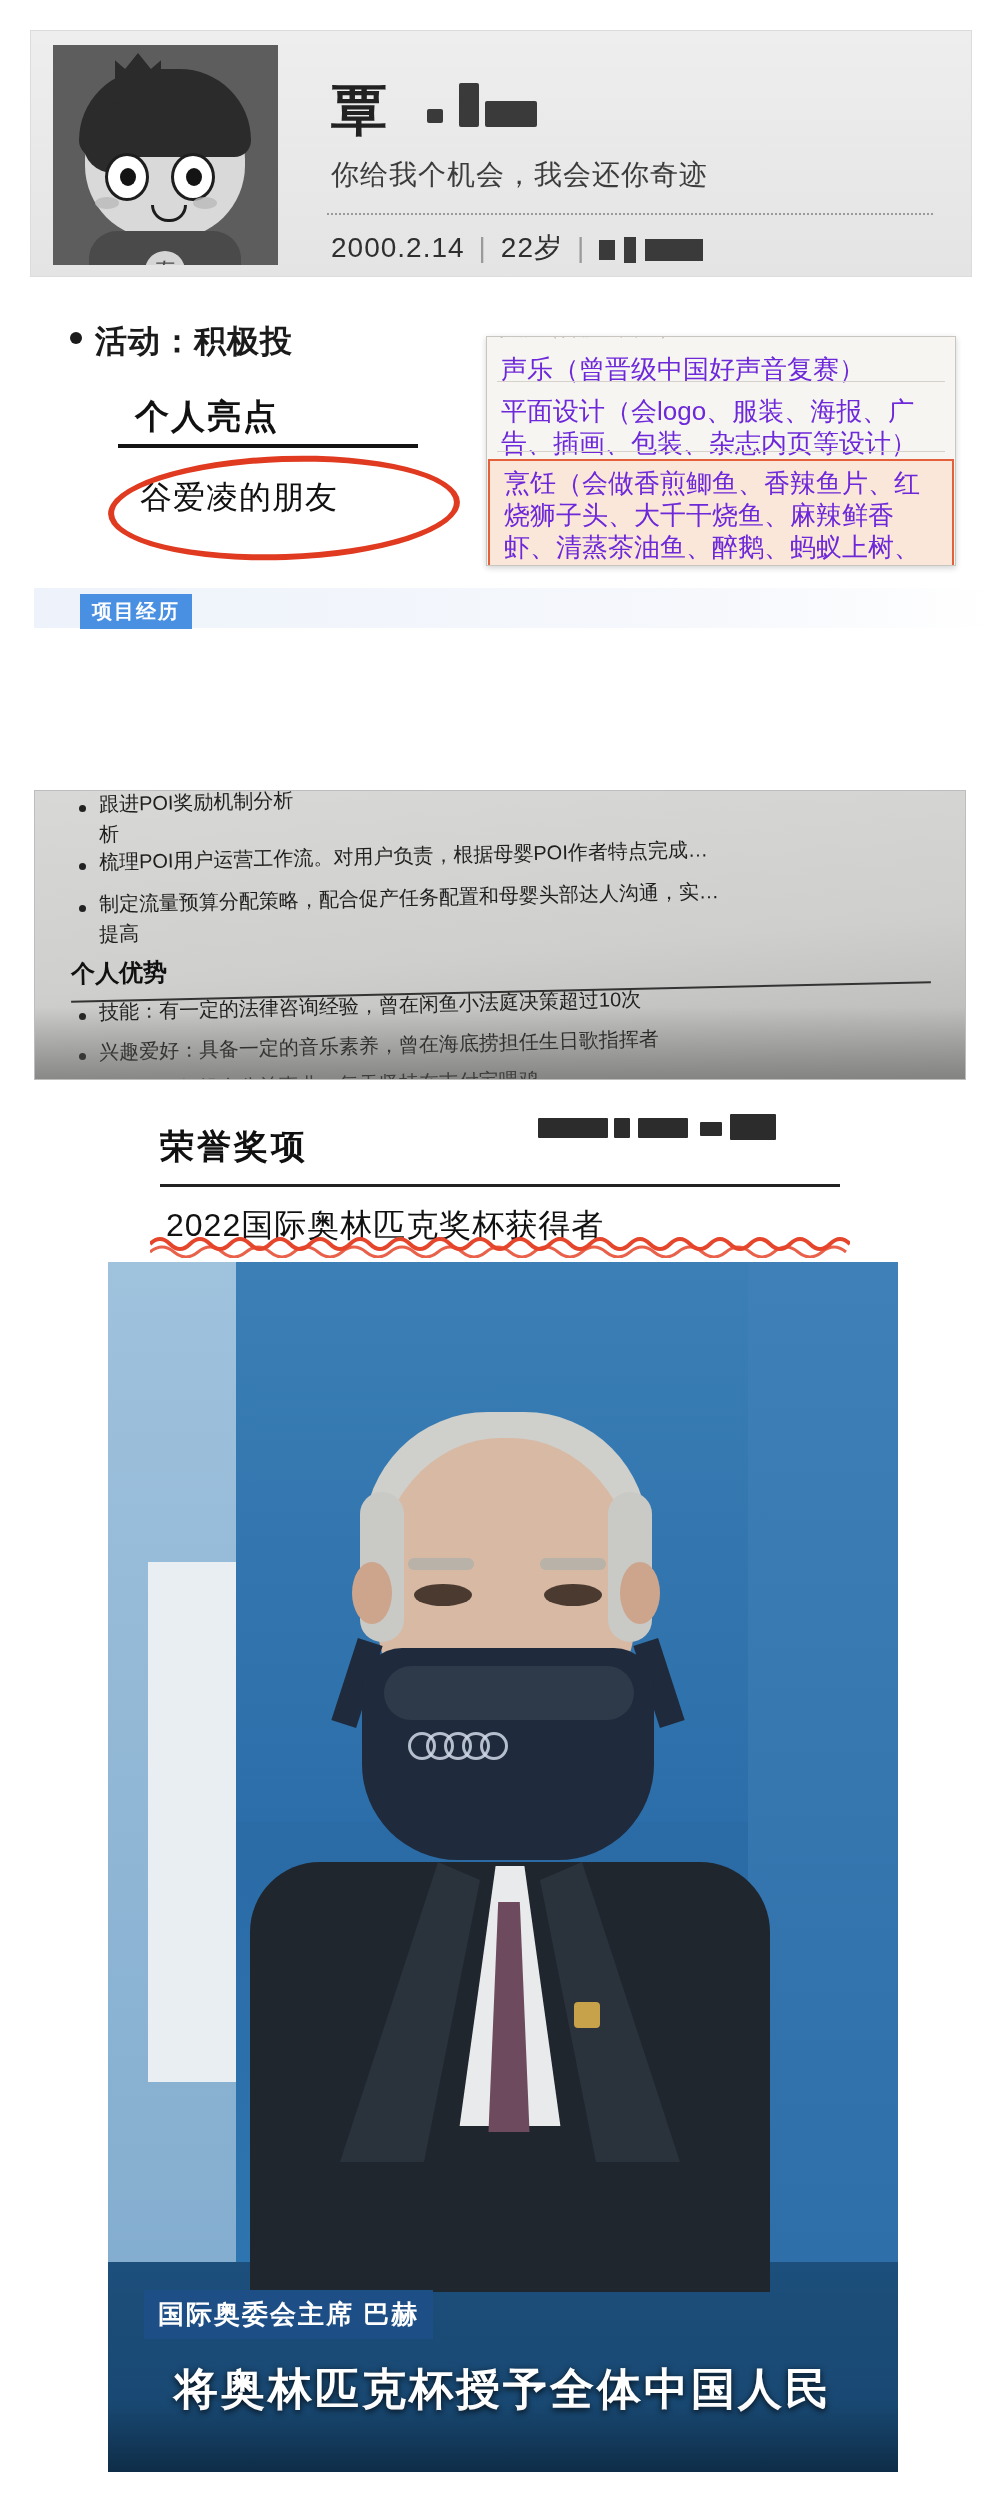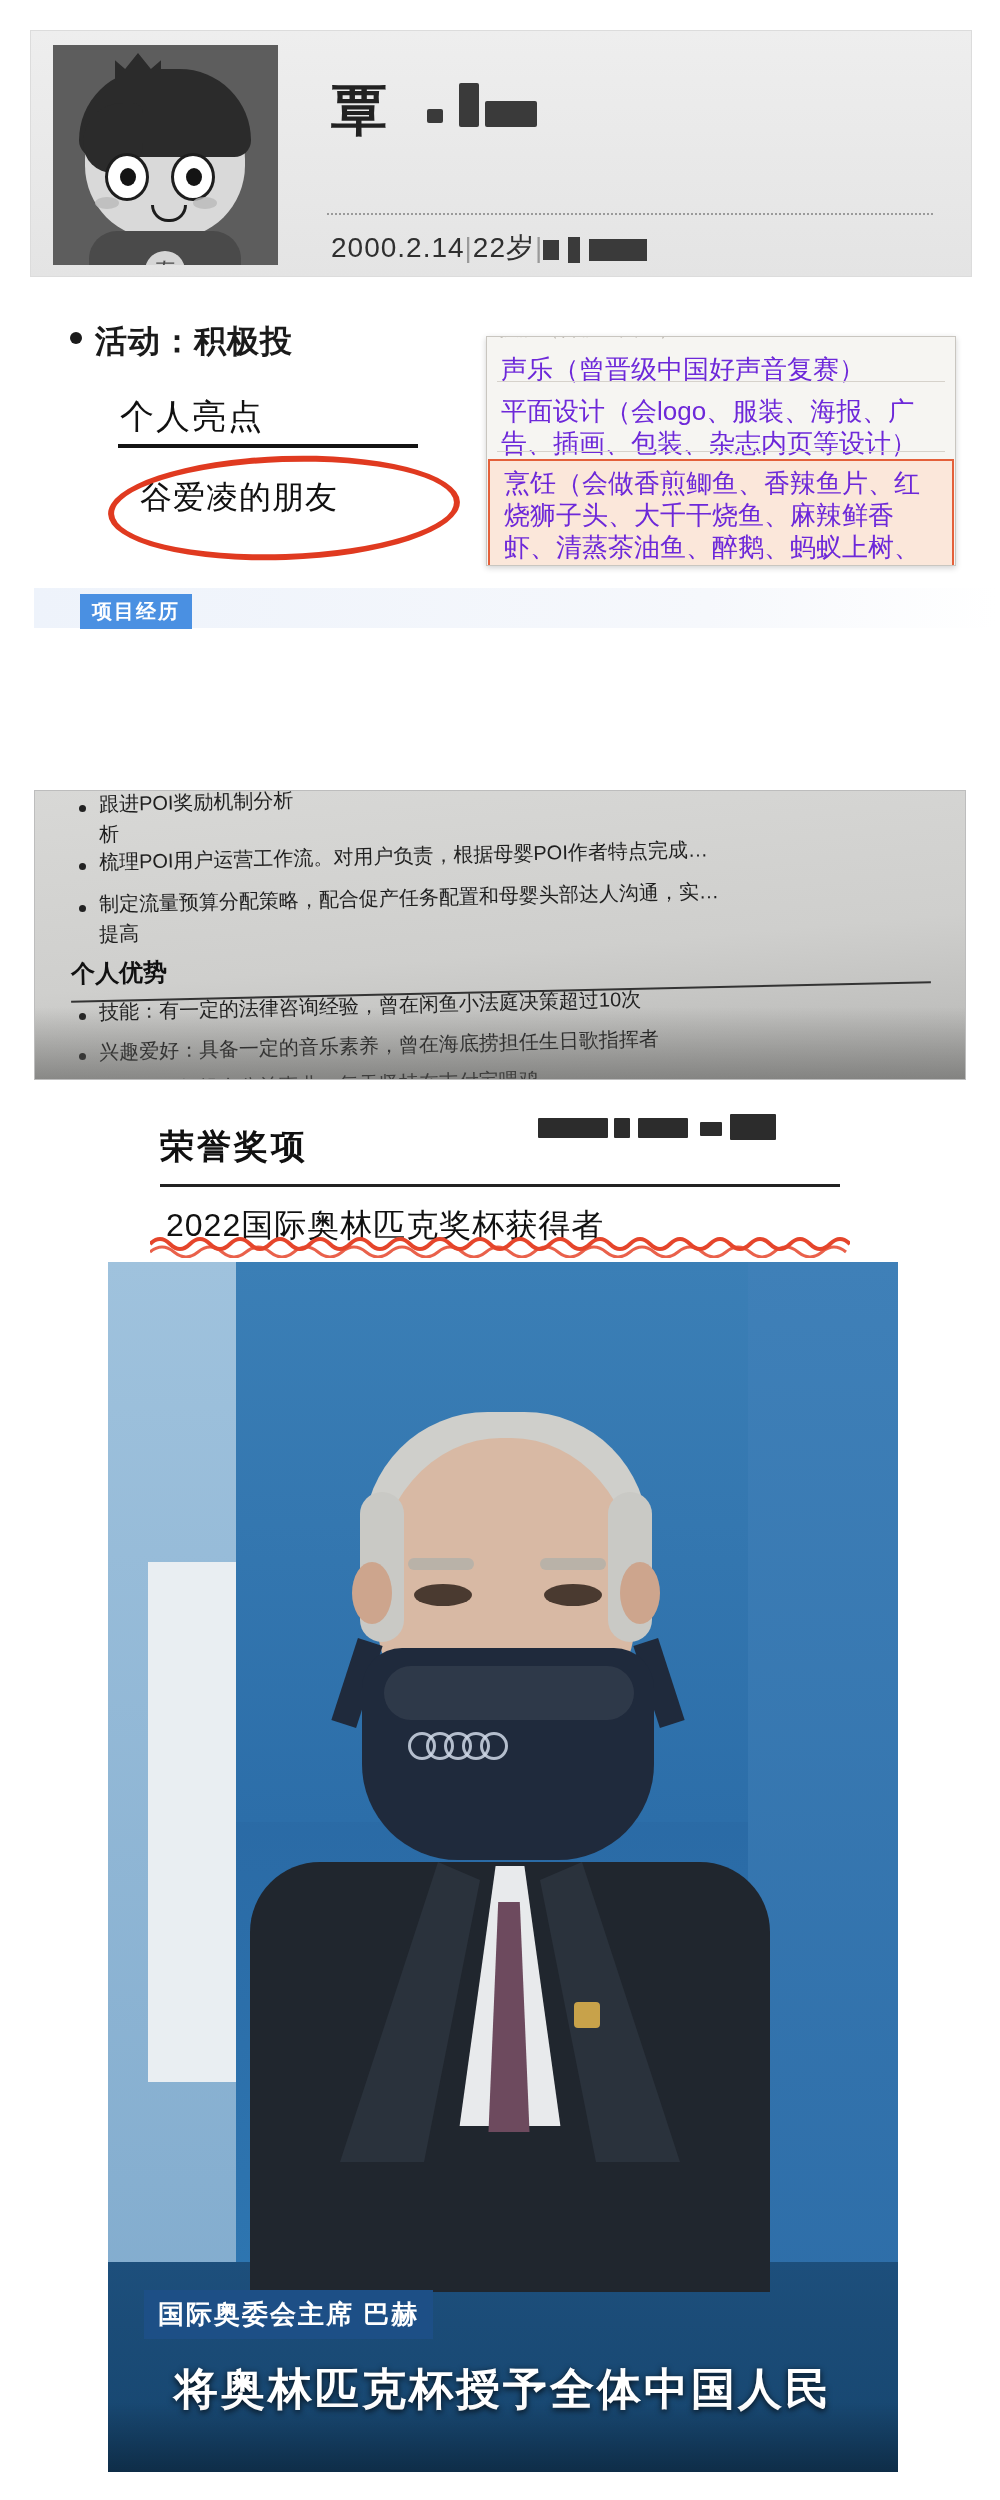--- a/index.html
+++ b/index.html
@@ -96,42 +96,42 @@
   .r2{left:128px;width:20px;height:44px;top:10px;}
   .r3{left:154px;width:52px;height:26px;top:28px;}
   .slogan{
     position:absolute;left:300px;top:125px;font-size:28px;color:#3c3c3c;letter-spacing:1px;
   }
   .divider-dots{
     position:absolute;left:296px;top:182px;width:606px;border-top:2px dotted #9a9a9a;
   }
   .meta-row{
     position:absolute;left:300px;top:198px;font-size:28px;color:#2f2f2f;letter-spacing:1px;
-    display:flex;align-items:center;
+    display:flex;align-items:center;gap:14px;
   }
   .meta-sep{color:#9a9a9a;}
   .meta-redact{display:inline-block;height:20px;background:#3a3a3a;vertical-align:middle;}
   .mr1{width:16px;}
   .mr2{width:12px;height:26px;}
   .mr3{width:58px;height:22px;}
 
   
   .block2{
     position:absolute;left:0;top:306px;width:1000px;height:268px;
     background:#ffffff;
   }
   .b2-top{
     position:absolute;left:95px;top:14px;font-size:32px;font-weight:700;color:#1b1b1b;
     letter-spacing:1px;
   }
   .b2-bullet{
     position:absolute;left:70px;top:26px;width:12px;height:12px;border-radius:50%;background:#1b1b1b;
   }
   .b2-title{
-    position:absolute;left:120px;top:88px;font-size:34px;font-weight:400;color:#111;
+    position:absolute;left:135px;top:88px;font-size:34px;font-weight:700;color:#111;
     letter-spacing:2px;
   }
   .b2-underline{
     position:absolute;left:118px;top:138px;width:300px;height:4px;background:#141414;
   }
   .b2-friend{
     position:absolute;left:140px;top:170px;font-size:32px;color:#111;letter-spacing:1px;
   }
   .ellipse{
     position:absolute;left:108px;top:150px;width:340px;height:92px;
@@ -373,20 +373,21 @@
       <div class="body-emblem">寿</div>
     </div>
 
     <div class="name-line">
       <div class="name-char">覃</div>
       <div class="name-redact r1"></div>
       <div class="name-redact r2"></div>
       <div class="name-redact r3"></div>
     </div>
 
+    <div class="slogan">你给我个机会，我会还你奇迹</div>
     <div class="divider-dots"></div>
 
     <div class="meta-row">
       <span>2000.2.14</span>
       <span class="meta-sep">|</span>
       <span>22岁</span>
       <span class="meta-sep">|</span>
       <span>
         <span class="meta-redact mr1"></span>
         <span class="meta-redact mr2"></span>

